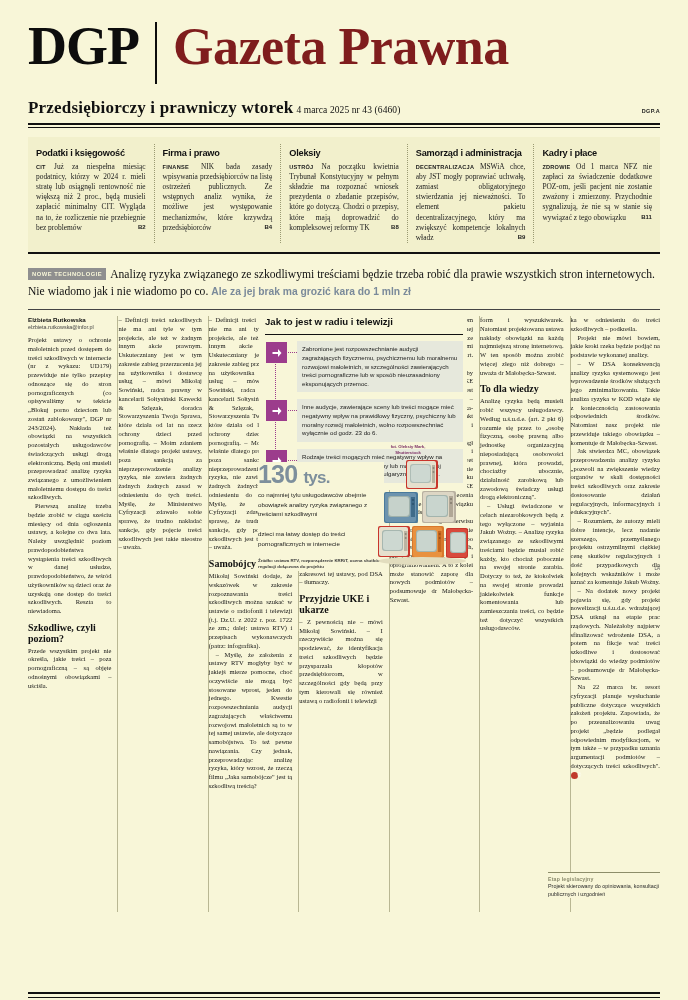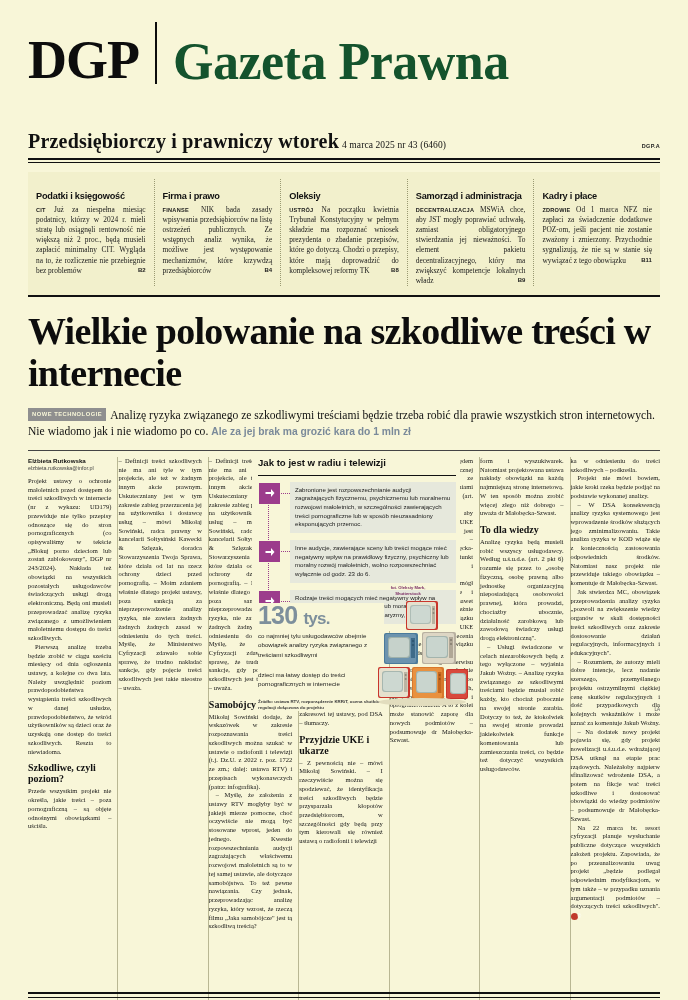--- a/index.html
+++ b/index.html
@@ -6,45 +6,45 @@
   body{
     width:688px;height:1000px;overflow:hidden;
     background:#f8f6d8;
     font-family:"Liberation Serif", serif;
     color:#111;
     -webkit-font-smoothing:antialiased;
   }
   .page{position:relative;width:688px;height:1000px;box-sizing:border-box;padding:0 28px;}
 
   
-  .masthead{display:flex;align-items:flex-end;padding-top:22px;}
+  .masthead{display:flex;padding-top:22px;}
   .dgp{
     font-family:"Liberation Serif", serif;
     font-weight:bold;font-size:54px;line-height:0.92;letter-spacing:-1px;
     color:#0d0d0d;
   }
   .mast-div{width:2px;background:#0d0d0d;height:62px;margin:0 16px 2px 16px;}
   .gaz{
     font-family:"Liberation Serif", serif;
-    font-weight:bold;font-size:52px;line-height:0.95;color:#14532d;letter-spacing:-0.5px;
+    font-weight:bold;font-size:52px;line-height:0.95;color:#7f1d1d;letter-spacing:-0.5px;
   }
   .subline{display:flex;align-items:baseline;margin-top:12px;}
-  .subline .slogan{font-weight:bold;font-size:20px;letter-spacing:0.2px;color:#111;margin-top:32px;}
+  .subline .slogan{font-weight:bold;font-size:17px;letter-spacing:0.2px;color:#111;}
   .subline .issue{font-size:9.5px;margin-left:3px;color:#111;letter-spacing:0.1px;}
   .subline .dgpa{margin-left:auto;font-size:5.5px;font-weight:bold;letter-spacing:0.3px;color:#222;
       font-family:"Liberation Sans",sans-serif;}
   .rule-thick{border-top:2.2px solid #111;margin-top:5px;}
   .rule-thin{border-top:0.7px solid #111;margin-top:1.6px;}
 
   
   .teasers{display:flex;margin-top:9px;background:#f2f0cc;padding:7px 0 9px 0;}
   .teaser{flex:1;padding:0 8px;border-right:0.7px dotted #9a9a72;box-sizing:border-box;}
   .teaser:last-child{border-right:none;}
   .teaser h3{
-    margin:12px 0 4px 0;font-family:"Liberation Sans",sans-serif;
+    margin:4px 0 4px 0;font-family:"Liberation Sans",sans-serif;
     font-size:9.2px;font-weight:bold;color:#111;letter-spacing:-0.2px;
   }
   .teaser p{margin:0;font-size:7.4px;line-height:1.38;text-align:justify;color:#1a1a1a;}
   .teaser .kicker{font-family:"Liberation Sans",sans-serif;font-size:5.6px;font-weight:bold;
      letter-spacing:0.25px;text-transform:uppercase;}
   .teaser .pg{font-family:"Liberation Sans",sans-serif;font-size:6px;font-weight:bold;float:right;}
   .teasers-rule{border-top:2.2px solid #111;margin-top:0px;}
 
   
   .headline{
@@ -72,21 +72,21 @@
   .col p + p{text-indent:7px;}
   .col h4{margin:6px 0 3px 0;font-size:10px;font-weight:bold;color:#111;}
   .byline{font-family:"Liberation Sans",sans-serif;font-size:6.2px;font-weight:bold;color:#111;margin-bottom:1px;}
   .bymail{font-family:"Liberation Sans",sans-serif;font-size:5.4px;color:#444;margin-bottom:6px;}
   .endmark{display:inline-block;width:7px;height:7px;border-radius:50%;
      background:#c0392b;color:#fff;font-size:5px;text-align:center;line-height:7px;
      font-family:"Liberation Sans",sans-serif;vertical-align:-1px;}
 
   
   .infobox{
-    position:absolute;left:224px;top:0;width:208px;
+    position:absolute;left:231px;top:0;width:208px;
     background:#f8f6d8;padding:0 4px 0 6px;box-sizing:border-box;z-index:5;
   }
   .infobox h4{margin:0 0 7px 0;font-family:"Liberation Sans",sans-serif;
      font-size:9.6px;font-weight:bold;color:#111;}
   .ib-rule{border-top:1.4px solid #111;margin-bottom:6px;}
   .step{display:flex;margin-bottom:7px;position:relative;}
   .arrow{
     width:21px;height:21px;min-width:21px;background:#9c3c8c;
     display:flex;align-items:center;justify-content:center;
     border:1.6px solid #f8f6d8;box-sizing:content-box;position:relative;z-index:2;
@@ -171,21 +171,20 @@
     </div>
     <div class="teaser">
       <h3>Kadry i płace</h3>
       <p><span class="kicker">ZDROWIE</span>
         <span>Od 1 marca NFZ nie zapłaci za świadczenie dodatkowe POZ-om, jeśli pacjent nie zostanie zważony i zmierzony. Przychodnie sygnalizują, że nie są w stanie się wywiązać z tego obowiązku</span>
         <span class="pg">B11</span></p>
     </div>
   </div>
   <div class="teasers-rule"></div>
 
-  <h1 class="headline">Wielkie polowanie na szkodliwe treści w internecie</h1>
 
   <div class="lead">
     <span class="tag">NOWE TECHNOLOGIE</span><span>Analizę ryzyka związanego ze szkodliwymi treściami będzie trzeba robić dla prawie wszystkich stron internetowych. Nie wiadomo jak i nie wiadomo po co.</span> <span class="hl">Ale za jej brak ma grozić kara do 1 mln zł</span>
   </div>
   <div class="rule-lead"></div>
 
   <div class="body-area">
     <div class="cols">
 
       <div class="col">

